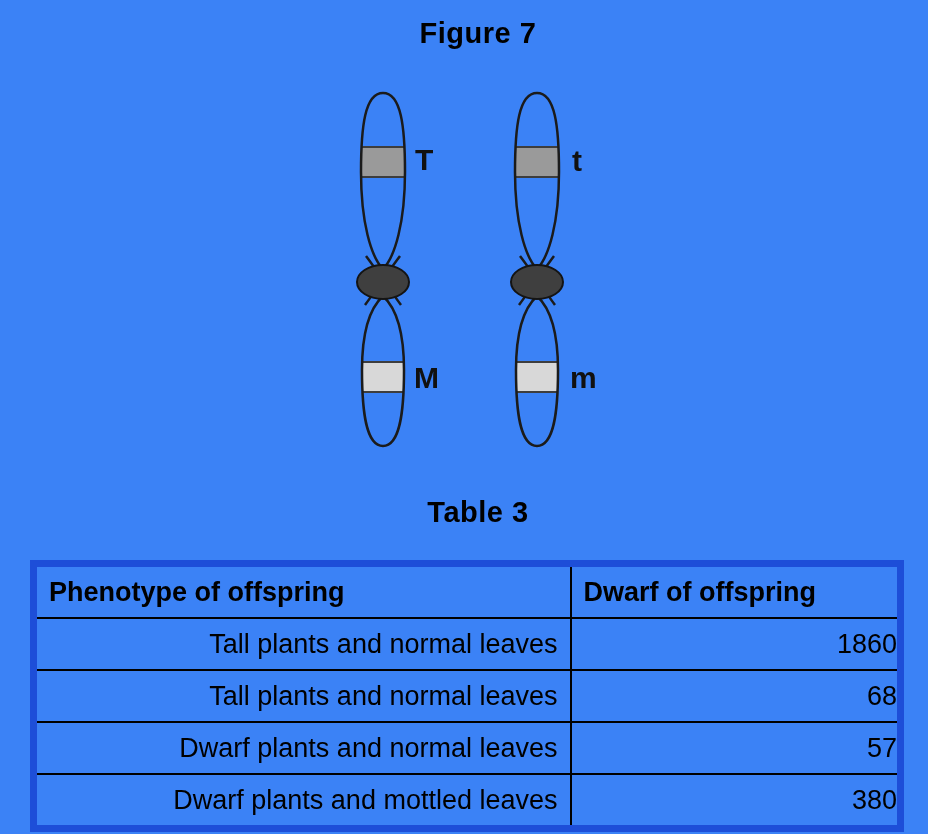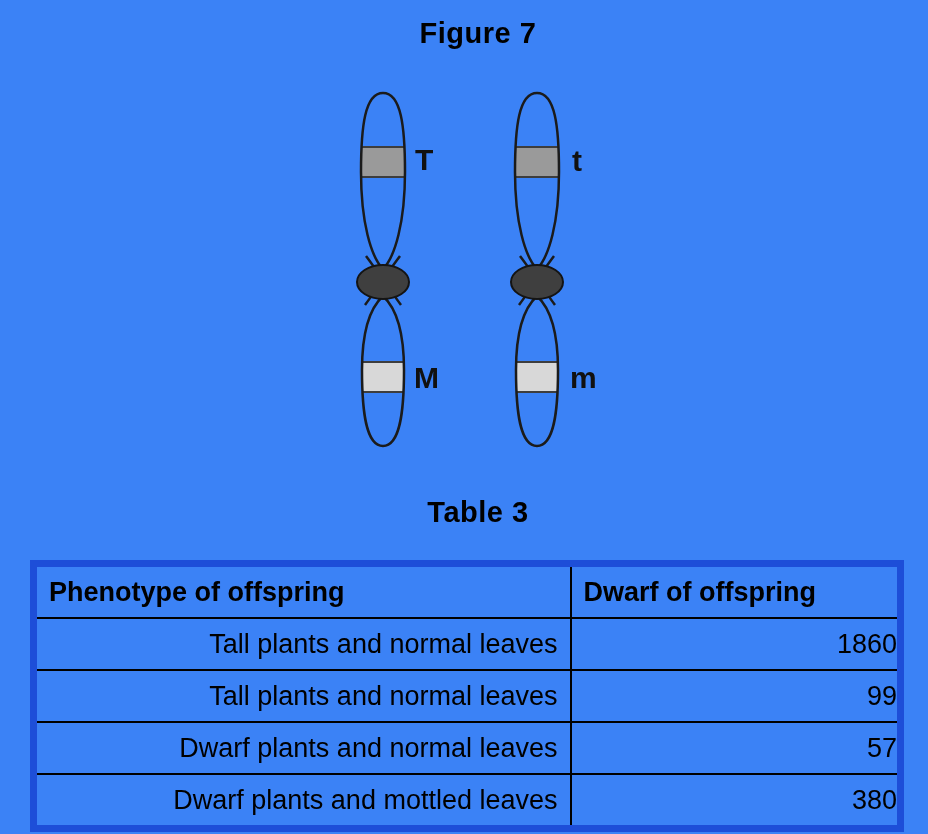--- a/index.html
+++ b/index.html
@@ -155,21 +155,21 @@
         <th>Dwarf of offspring</th>
       </tr>
     </thead>
     <tbody>
       <tr>
         <td class="phenotype-cell">Tall plants and normal leaves</td>
         <td class="number-cell">1860</td>
       </tr>
       <tr>
         <td class="phenotype-cell">Tall plants and normal leaves</td>
-        <td class="number-cell">99</td>
+        <td class="number-cell">68</td>
       </tr>
       <tr>
         <td class="phenotype-cell">Dwarf plants and normal leaves</td>
         <td class="number-cell">57</td>
       </tr>
       <tr>
         <td class="phenotype-cell">Dwarf plants and mottled leaves</td>
         <td class="number-cell">380</td>
       </tr>
     </tbody>

